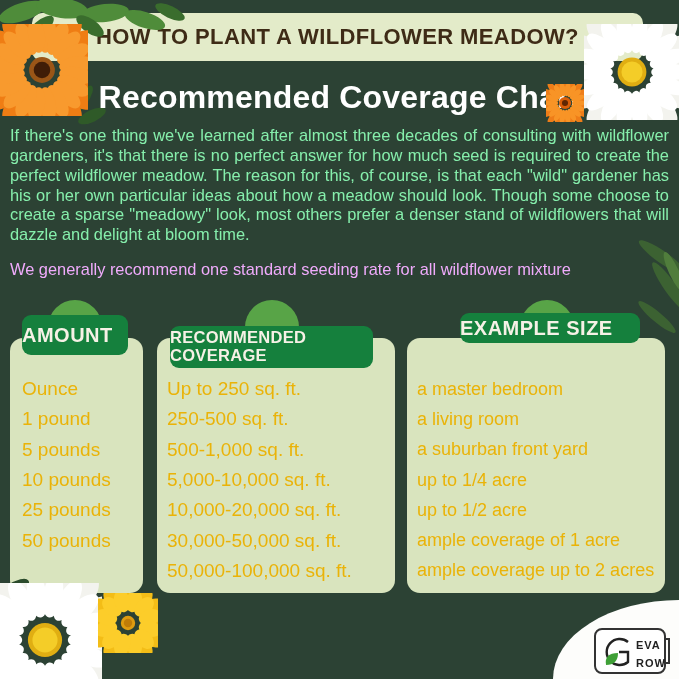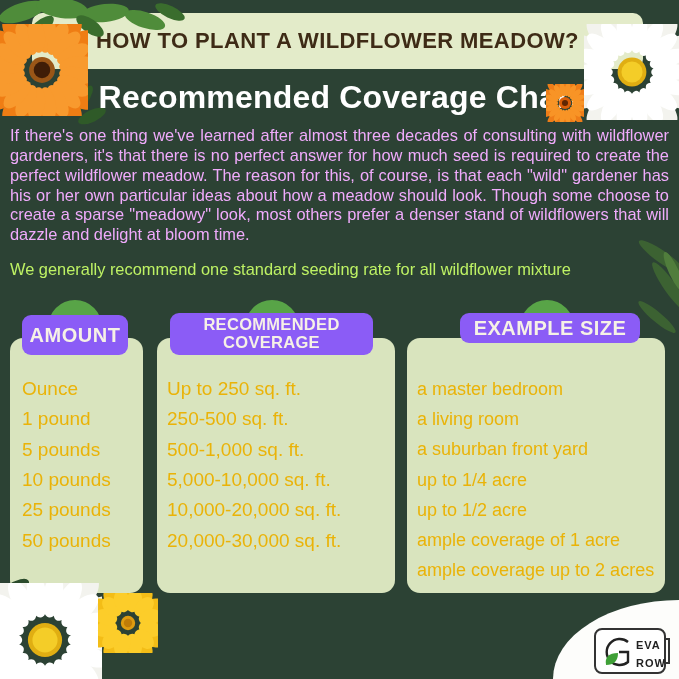--- a/index.html
+++ b/index.html
@@ -1,36 +1,36 @@
 <!DOCTYPE html>
 <html><head>
 <meta charset="utf-8">
 <style>
   html,body{margin:0;padding:0;background:#1e2e24;}
   .poster{position:relative;width:679px;height:679px;background:#2c4234;overflow:hidden;
           font-family:"Liberation Sans",sans-serif;}
-  .banner{position:absolute;left:32px;top:13px;width:611px;height:56px;background:#e3ebc9;
+  .banner{position:absolute;left:32px;top:13px;width:611px;height:48px;background:#e3ebc9;
           border-radius:10px;z-index:1;display:flex;align-items:center;justify-content:center;}
   .banner span{font-size:22px;font-weight:bold;color:#3e2b16;letter-spacing:.4px;}
   .subtitle-row{position:absolute;left:0;top:79px;width:679px;text-align:center;z-index:3;}
   .subtitle-row span{font-size:32px;font-weight:bold;color:#ffffff;letter-spacing:.2px;}
   .intro{position:absolute;left:10px;top:126px;width:659px;margin:0;font-size:16.4px;
-         line-height:1.21;color:#f0abfc;text-align:justify;z-index:1;}
+         line-height:1.21;color:#86efac;text-align:justify;z-index:1;}
   .note{position:absolute;left:10px;top:260px;width:659px;margin:0;font-size:16.4px;
-        color:#bef264;z-index:1;}
+        color:#f0abfc;z-index:1;}
   .card{position:absolute;top:338px;height:255px;background:#d9e4be;border-radius:13px;z-index:1;}
   .card.c1{left:10px;width:133px}.card.c2{left:157px;width:238px}.card.c3{left:407px;width:258px}
   .bump{position:absolute;top:300px;width:54px;height:28px;background:#58a447;
         border-radius:27px 27px 0 0;z-index:1;}
   .bump.b1{left:48px}.bump.b2{left:245px}.bump.b3{left:520px}
-  .pill{position:absolute;background:#8b5cf6;border-radius:9px;z-index:2;display:flex;
-        flex-direction:column;align-items:center;justify-content:center;color:#f6f1e6;
+  .pill{position:absolute;background:#15803d;border-radius:9px;z-index:2;display:flex;
+        flex-direction:column;align-items:flex-start;justify-content:center;color:#f6f1e6;
         font-weight:bold;text-align:center;}
   .pill.p1{left:22px;top:315px;width:106px;height:40px;font-size:20px;letter-spacing:.5px}
-  .pill.p2{left:170px;top:313px;width:203px;height:42px;font-size:16.5px;line-height:1.08;letter-spacing:.3px}
+  .pill.p2{left:170px;top:326px;width:203px;height:42px;font-size:16.5px;line-height:1.08;letter-spacing:.3px}
   .pill.p3{left:460px;top:313px;width:180px;height:30px;font-size:20px;letter-spacing:.5px}
   .rows{position:absolute;top:374px;z-index:2;color:#eab308;}
   .rows .row{height:30.3px;display:flex;align-items:center;white-space:nowrap;}
   .rows.r1{left:22px;font-size:19px}.rows.r2{left:167px;font-size:19px}.rows.r3{left:417px;font-size:18px}
   .abs{position:absolute;}
   .fl-calendula{left:-4px;top:24px;width:92px;height:92px;z-index:2}
   .fl-daisy-tr{left:584px;top:24px;width:96px;height:96px;z-index:2}
   .fl-marigold{left:546px;top:84px;width:38px;height:38px;z-index:3}
   .fl-daisy-bl{left:-12px;top:583px;width:114px;height:114px;z-index:2}
   .fl-coreopsis{left:98px;top:593px;width:60px;height:60px;z-index:2}
@@ -226,21 +226,22 @@
     <div class="row">10 pounds</div>
     <div class="row">25 pounds</div>
     <div class="row">50 pounds</div>
   </div>
   <div class="rows r2">
     <div class="row">Up to 250 sq. ft.</div>
     <div class="row">250-500 sq. ft.</div>
     <div class="row">500-1,000 sq. ft.</div>
     <div class="row">5,000-10,000 sq. ft.</div>
     <div class="row">10,000-20,000 sq. ft.</div>
-    <div class="row">20,000-30,000 sq. ft.</div>
+    <div class="row">30,000-50,000 sq. ft.</div>
+    <div class="row">50,000-100,000 sq. ft.</div>
   </div>
   <div class="rows r3">
     <div class="row">a master bedroom</div>
     <div class="row">a living room</div>
     <div class="row">a suburban front yard</div>
     <div class="row">up to 1/4 acre</div>
     <div class="row">up to 1/2 acre</div>
     <div class="row">ample coverage of 1 acre</div>
     <div class="row">ample coverage up to 2 acres</div>
   </div>

